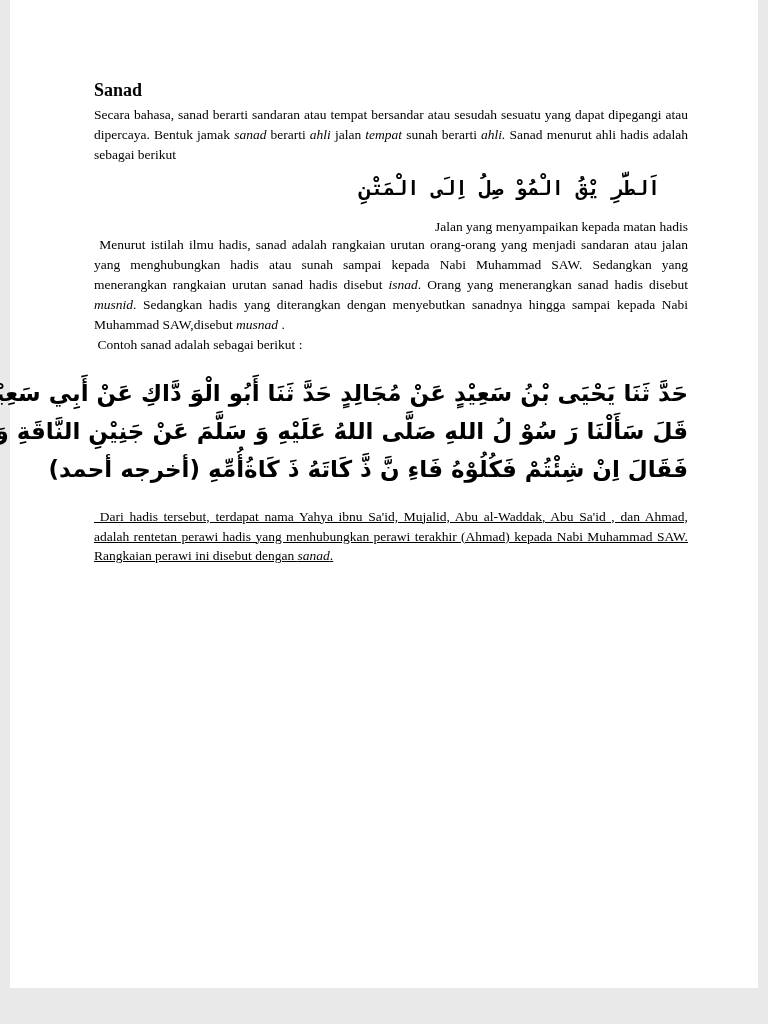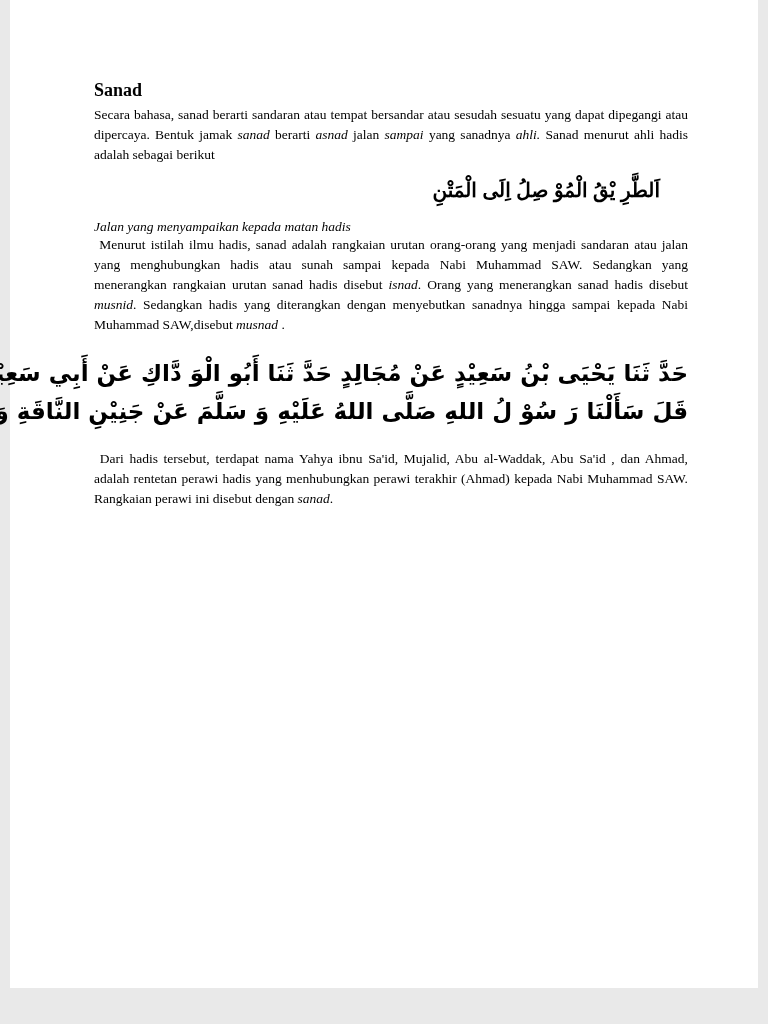--- a/index.html
+++ b/index.html
@@ -35,26 +35,26 @@
     font-family: "Liberation Serif", serif;
   }
   p.body-text {
     font-size: 13.5px;
     line-height: 1.48;
     margin: 0;
     text-align: justify;
   }
   p.caption {
     font-size: 13.5px;
-    font-style: italic;
     margin: 14px 0 0 0;
+    text-align: right;
   }
   .arabic-definition {
     direction: rtl;
-    font-family: Liberation Sans, sans-serif;
+    font-family: Liberation Mono, monospace;
     font-weight: bold;
     font-size: 20px;
     text-align: right;
     padding-right: 28px;
     margin: 10px 0 6px 0;
     line-height: 1.5;
   }
   .contoh-line {
     margin-top: 22px;
   }
@@ -65,43 +65,46 @@
     font-size: 23px;
     line-height: 1.65;
     text-align: center;
     margin: 20px 0 18px 0;
   }
   .arabic-block .arabic-line {
     white-space: nowrap;
   }
   .para-after-arabic {
     margin-top: 14px;
+    text-decoration: underline;
   }
   .para-istilah {
     margin-top: 16px;
   }
 </style>
 </head>
 <body>
 
 <div class="viewer">
   <div class="page">
 
     <h1 class="doc-title">Sanad</h1>
 
-    <p class="body-text"><span>Secara bahasa, sanad berarti sandaran atau tempat bersandar atau sesudah sesuatu yang dapat dipegangi atau dipercaya. Bentuk jamak </span><i>sanad</i><span> berarti </span><i>asnad</i><span> jalan </span><i>sampai</i><span> yang sanadnya </span><i>ahli.</i><span> Sanad menurut ahli hadis adalah sebagai berikut</span></p>
+    <p class="body-text"><span>Secara bahasa, sanad berarti sandaran atau tempat bersandar atau sesudah sesuatu yang dapat dipegangi atau dipercaya. Bentuk jamak </span><i>sanad</i><span> berarti </span><i>ahli</i><span> jalan </span><i>tempat</i><span> sunah berarti </span><i>ahli.</i><span> Sanad menurut ahli hadis adalah sebagai berikut</span></p>
 
     <div class="arabic-definition">اَلطَّرِ يْقُ الْمُوْ صِلُ اِلَى الْمَتْنِ</div>
 
     <p class="caption">Jalan yang menyampaikan kepada matan hadis</p>
 
     <p class="body-text para-istilah"><span>&nbsp;Menurut istilah ilmu hadis, sanad adalah rangkaian urutan orang-orang yang menjadi sandaran atau jalan yang menghubungkan hadis atau sunah sampai kepada Nabi Muhammad SAW. Sedangkan yang menerangkan rangkaian urutan sanad hadis disebut </span><i>isnad</i><span>. Orang yang menerangkan sanad hadis disebut </span><i>musnid</i><span>. Sedangkan hadis yang diterangkan dengan menyebutkan sanadnya hingga sampai kepada Nabi Muhammad SAW,disebut </span><i>musnad</i><span> .</span></p>
 
+    <p class="body-text contoh-line">&nbsp;Contoh sanad adalah sebagai berikut :</p>
 
     <div class="arabic-block">
       <div class="arabic-line">حَدَّ ثَنَا يَحْيَى بْنُ سَعِيْدٍ عَنْ مُجَالِدٍ  حَدَّ ثَنَا أَبُو الْوَ دَّاكِ عَنْ أَبِي سَعِيْدٍ</div>
       <div class="arabic-line">قَلَ سَأَلْنَا رَ سُوْ لُ اللهِ صَلَّى اللهُ عَلَيْهِ وَ سَلَّمَ عَنْ جَنِيْنِ النَّاقَةِ وَالْبَقَرَةِ</div>
+      <div class="arabic-line">فَقَالَ اِنْ شِئْتُمْ فَكُلُوْهُ فَاءِ نَّ ذَّ كَاتَهُ ذَ كَاةُأُمِّهِ (أخرجه أحمد)</div>
     </div>
 
     <p class="body-text para-after-arabic"><span>&nbsp;Dari hadis tersebut, terdapat nama Yahya ibnu Sa'id, Mujalid, Abu al-Waddak, Abu Sa'id , dan Ahmad, adalah rentetan perawi hadis yang menhubungkan perawi terakhir (Ahmad) kepada Nabi Muhammad SAW. Rangkaian perawi ini disebut dengan </span><i>sanad</i><span>.</span></p>
 
   </div>
 </div>
 
 </body></html>

